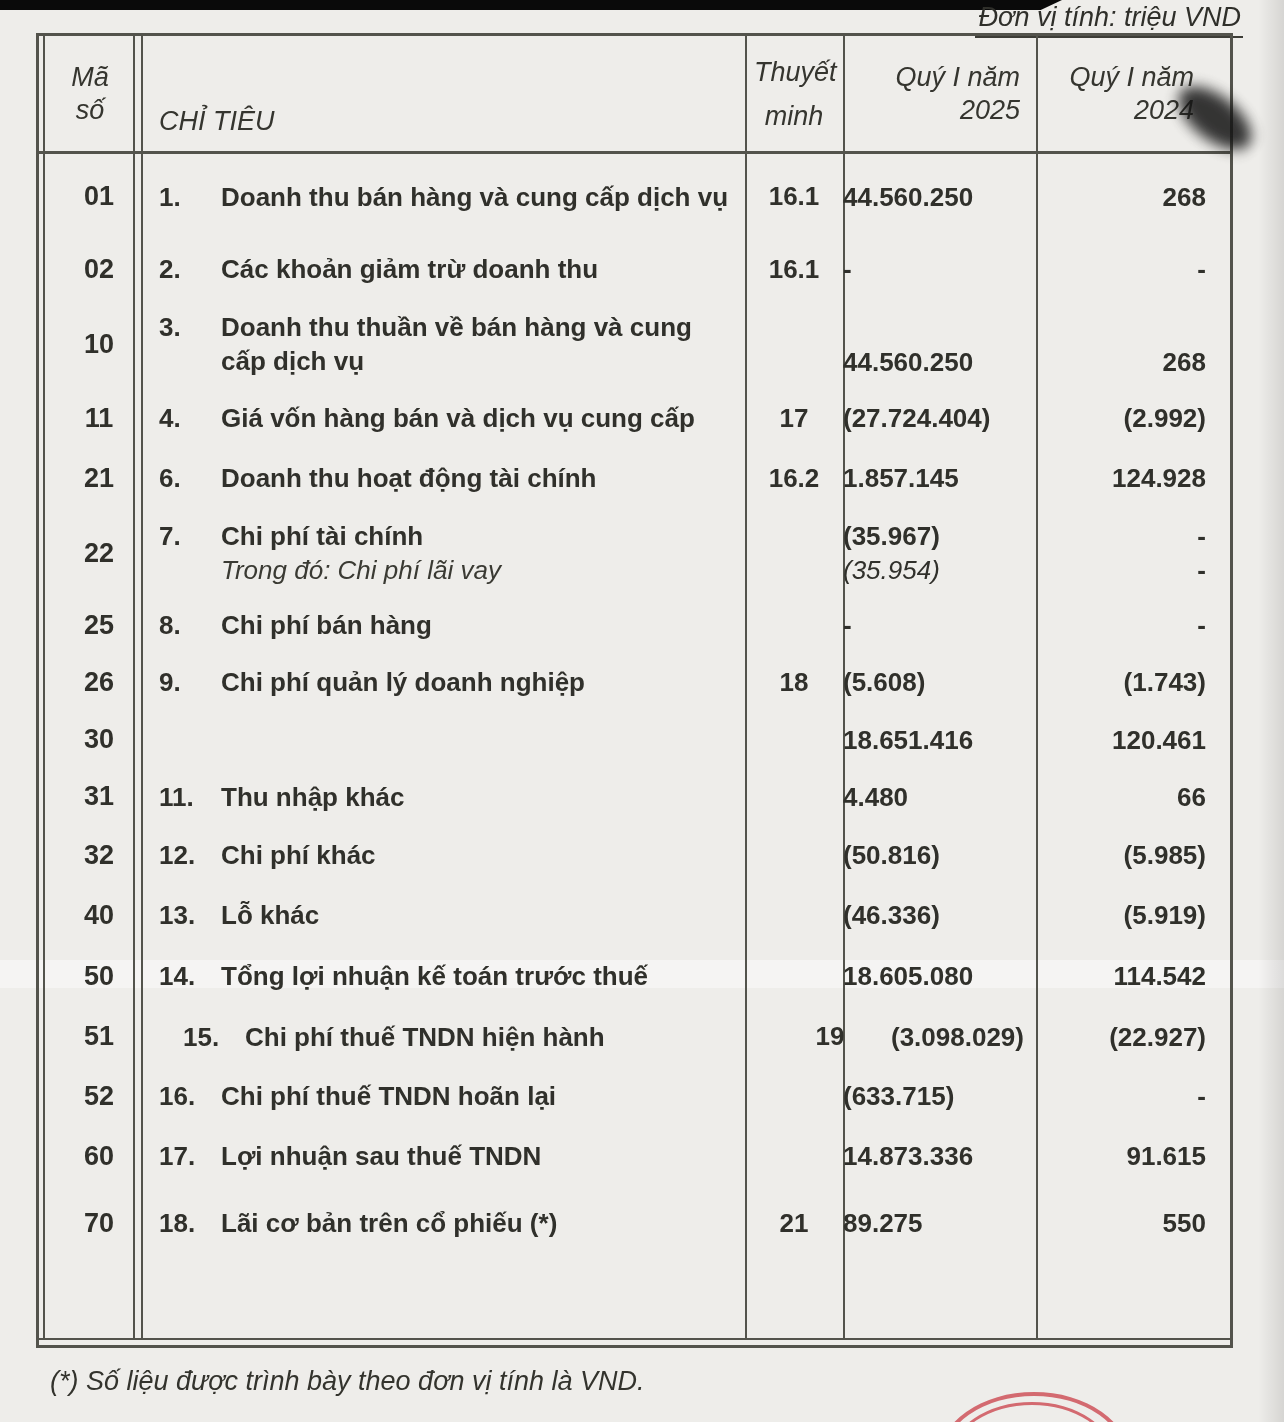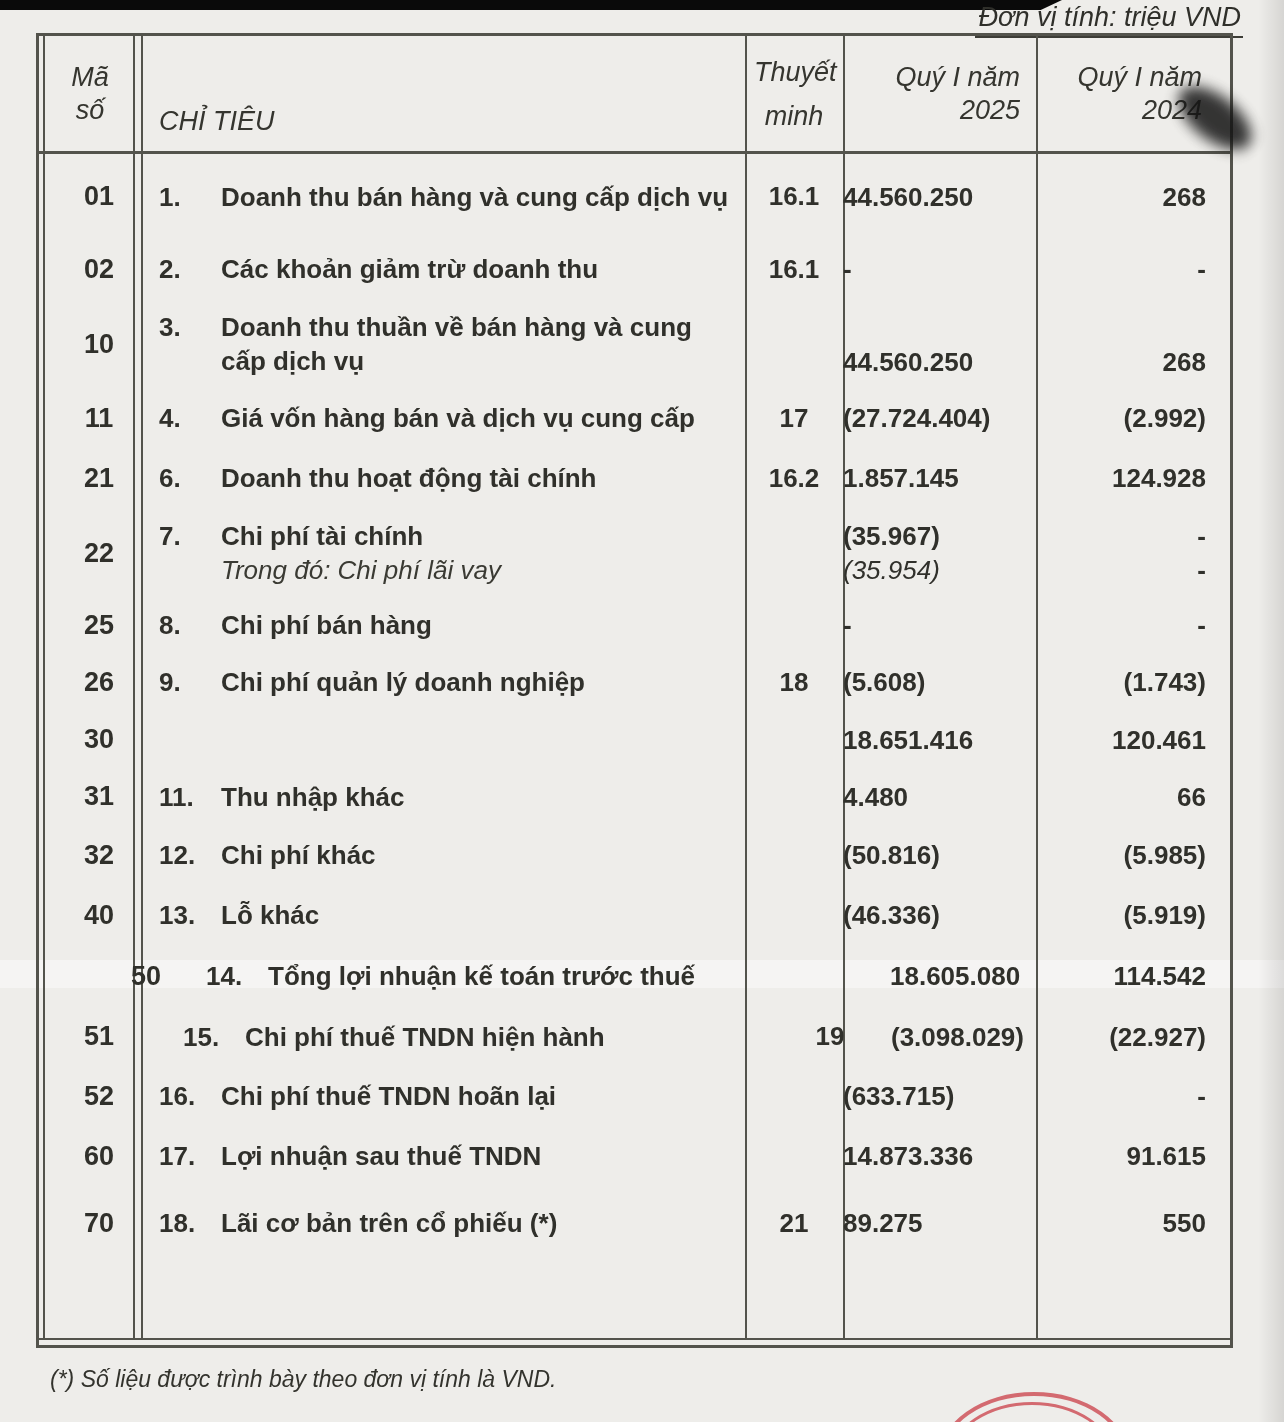--- a/index.html
+++ b/index.html
@@ -41,38 +41,38 @@
   .grid{display:grid;grid-template-columns:94px 8px 604px 98px 193px 1fr;}
 
   .thead{height:115px;font-style:italic;font-size:27px;color:#35352f;}
   .th-code{grid-column:1/3;align-self:center;justify-self:center;text-align:center;line-height:33px;}
   .th-code span{display:inline-block;width:52px;}
   .th-item{grid-column:3;align-self:end;padding:0 0 14px 18px;}
   .th-note{grid-column:4;align-self:center;text-align:center;line-height:44px;}
   .th-note span{display:inline-block;width:80px;}
   .th-q25{grid-column:5;align-self:center;justify-self:end;text-align:right;padding-right:16px;line-height:33px;}
   .th-q25 span,.th-q24 span{display:inline-block;width:140px;}
-  .th-q24{grid-column:6;align-self:center;justify-self:end;text-align:right;padding-right:28px;line-height:33px;}
+  .th-q24{grid-column:6;align-self:center;justify-self:end;text-align:right;padding-right:36px;line-height:33px;}
 
   .rows{position:absolute;left:0;top:118px;right:0;}
   .row{align-items:center;}
   .c-code{grid-column:1;text-align:center;font-weight:bold;font-size:27px;margin-left:26px;}
   .c-label{grid-column:3;display:flex;align-items:flex-start;padding-left:18px;font-weight:bold;font-size:26px;line-height:34px;}
   .c-label .no{width:62px;flex:0 0 62px;}
   .c-label .lblwrap{flex:1;padding-right:4px;}
   .c-label .sub{font-weight:normal;font-style:italic;color:#3a3a33;}
   .c-note{grid-column:4;text-align:center;font-weight:bold;font-size:26px;}
   .c-v25{grid-column:5;padding-right:16px;font-weight:bold;font-size:26px;line-height:34px;}
   .c-v24{grid-column:6;text-align:right;padding-right:24px;font-weight:bold;font-size:26px;line-height:34px;}
   .val-sub{font-weight:normal;font-style:italic;}
   .v-bottom{align-self:stretch;display:flex;flex-direction:column;justify-content:flex-end;padding-bottom:10px;}
 
   .footnote{
     position:absolute;left:50px;top:1366px;
-    font-style:italic;font-size:23px;color:#33332d;
+    font-style:italic;font-size:27px;color:#33332d;
   }
 
   .stamp{position:absolute;left:938px;top:1392px;width:200px;height:60px;}
   .stamp .ring-outer{position:absolute;left:0;top:0;width:184px;height:128px;
     border:4px solid; border-radius:50%;opacity:.8;filter:blur(.6px);}
   .stamp .ring-inner{position:absolute;left:12px;top:10px;width:158px;height:106px;
     border:3px solid; border-radius:50%;opacity:.8;filter:blur(.6px);}
 </style>
 </head>
 <body>
@@ -284,21 +284,21 @@
           </div>
         </div>
         <div class="c-note"><span></span></div>
         <div class="c-v25">
           <div>(46.336)</div>
         </div>
         <div class="c-v24">
           <div>(5.919)</div>
         </div>
       </div>
-      <div class="grid row" style="height: 62px; padding-left: 47px;">
+      <div class="grid row" style="height: 62px;">
         <div class="c-code"><span>50</span></div>
         <div class="c-label">
           <span class="no">14.</span>
           <div class="lblwrap">
             <div class="lbl">Tổng lợi nhuận kế toán trước thuế</div>
           </div>
         </div>
         <div class="c-note"><span></span></div>
         <div class="c-v25">
           <div>18.605.080</div>

